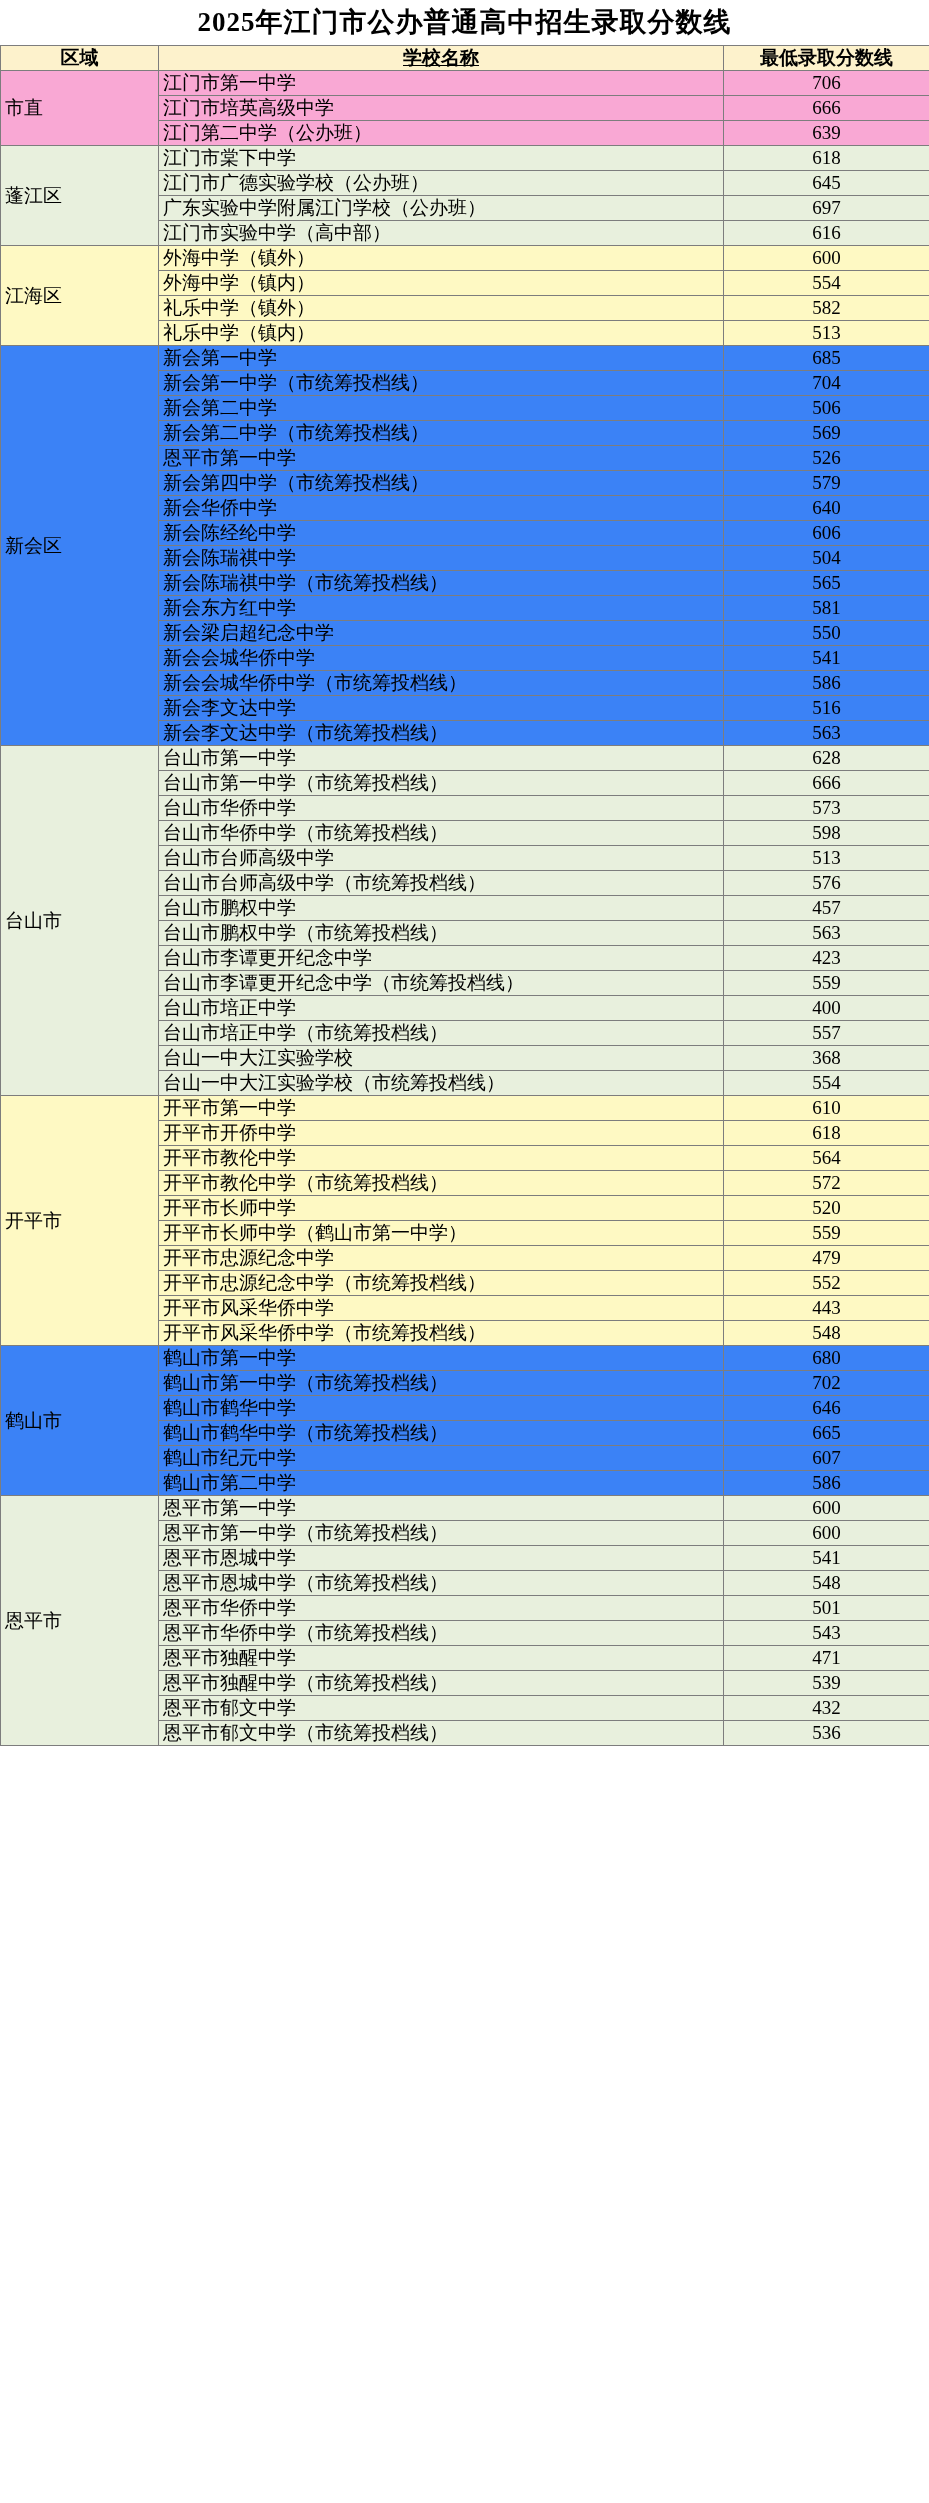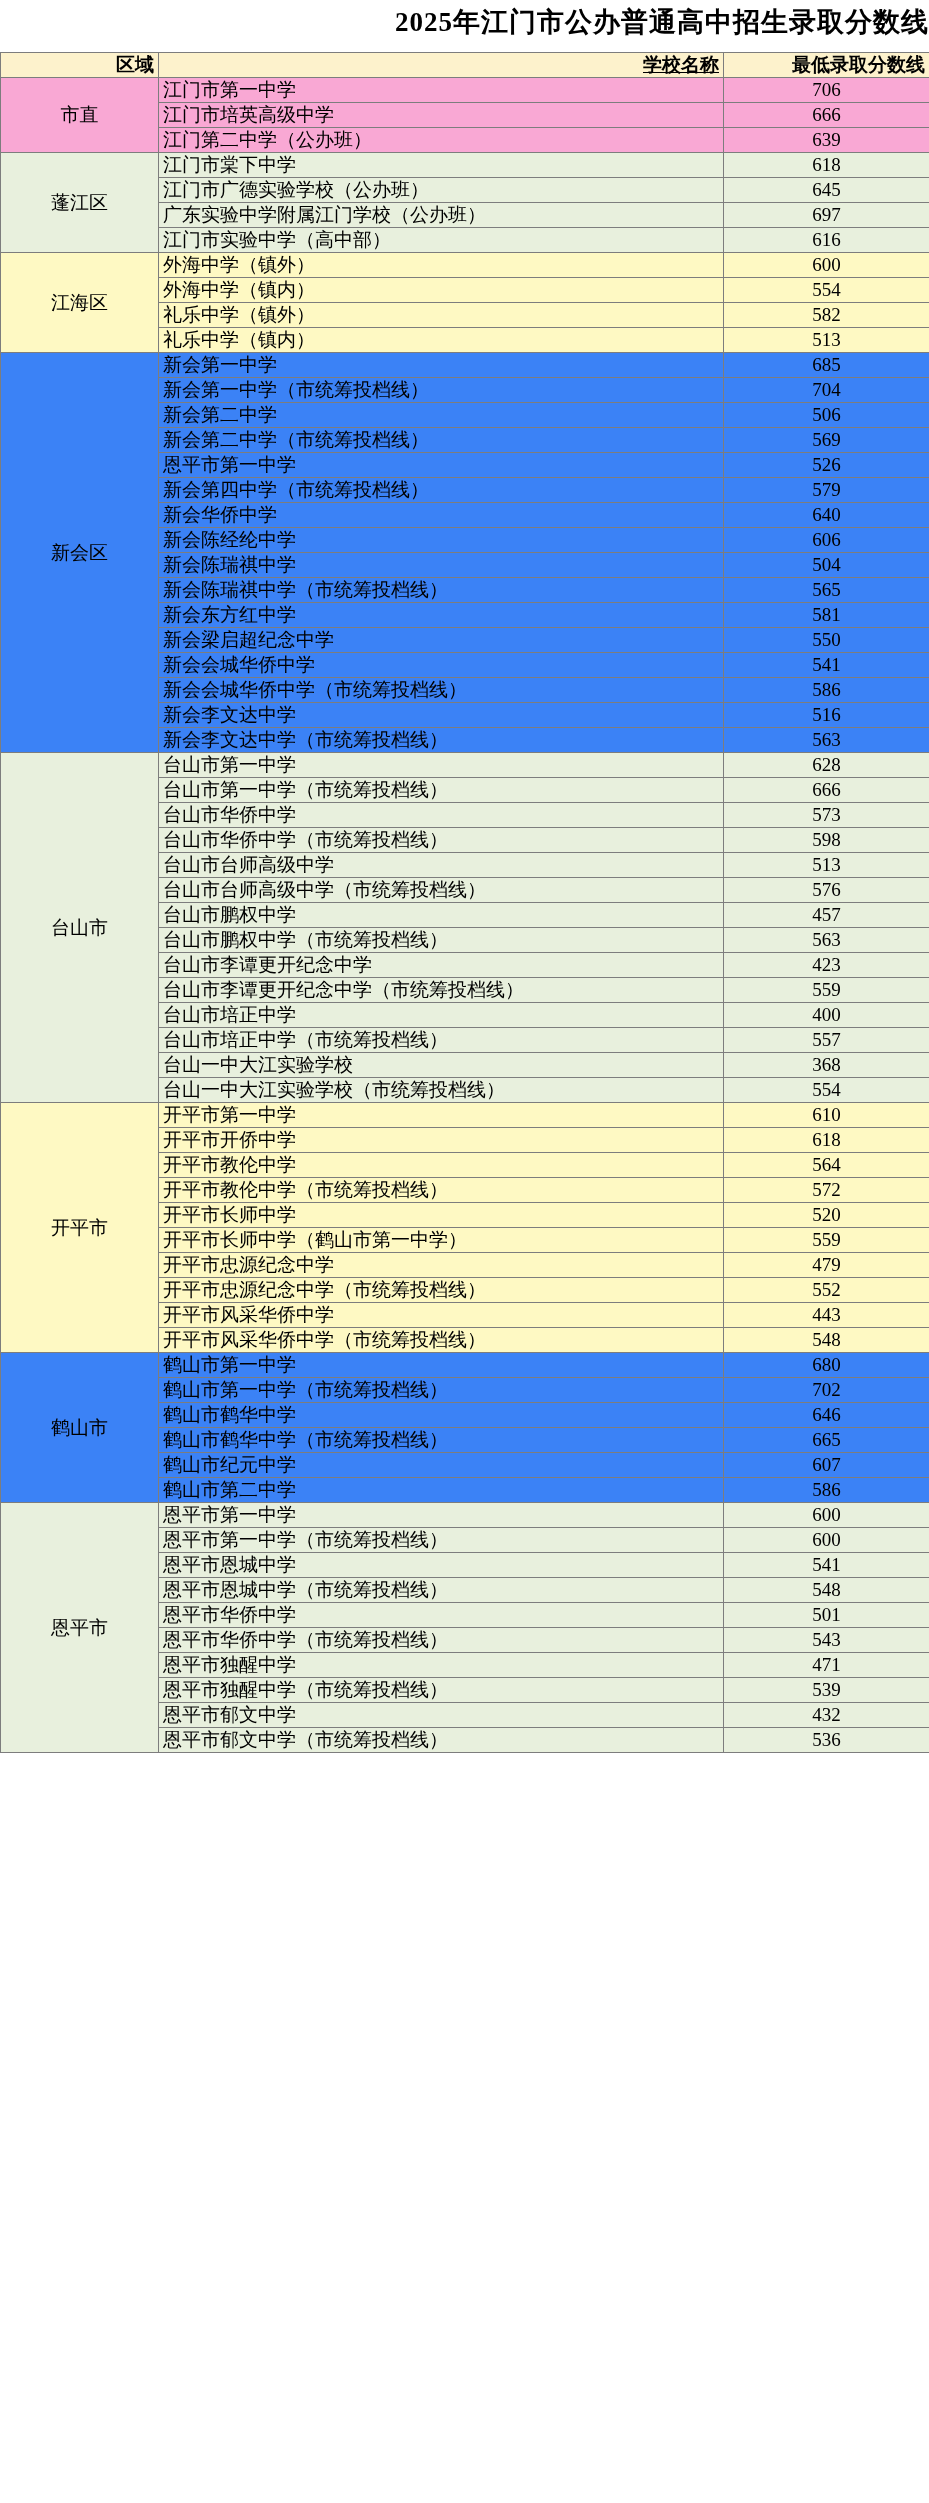--- a/index.html
+++ b/index.html
@@ -11,25 +11,25 @@
     width: 929px;
     font-family: "Liberation Serif", "DejaVu Serif", serif;
     color: #000000;
   }
   .page {
     width: 929px;
     box-sizing: border-box;
     padding: 0;
   }
   .title {
-    text-align: right;
+    text-align: center;
     font-size: 27px;
     font-weight: bold;
     letter-spacing: 1px;
-    padding: 6px 0 14px 0;
+    padding: 6px 0 7px 0;
     line-height: 1.2;
   }
   table.score-table {
     border-collapse: collapse;
     width: 929px;
     table-layout: fixed;
   }
   table.score-table th,
   table.score-table td {
     border: 1px solid #7d7d7d;
@@ -37,28 +37,28 @@
     line-height: 1.15;
     height: 25px;
     padding: 0 4px;
     box-sizing: border-box;
   }
   th.col-region { width: 158px; }
   th.col-school { width: 565px; text-decoration: underline; }
   th.col-score  { width: 206px; }
 
   thead th {
-    text-align: right;
+    text-align: center;
     font-weight: bold;
     font-size: 20px;
     background: #fdf2cc;
     height: 30px;
   }
   td.region {
-    text-align: center;
+    text-align: left;
     font-weight: normal;
     font-size: 20px;
     vertical-align: middle;
   }
   td.school {
     text-align: left;
     padding-left: 22px;
   }
   td.score {
     text-align: center;

